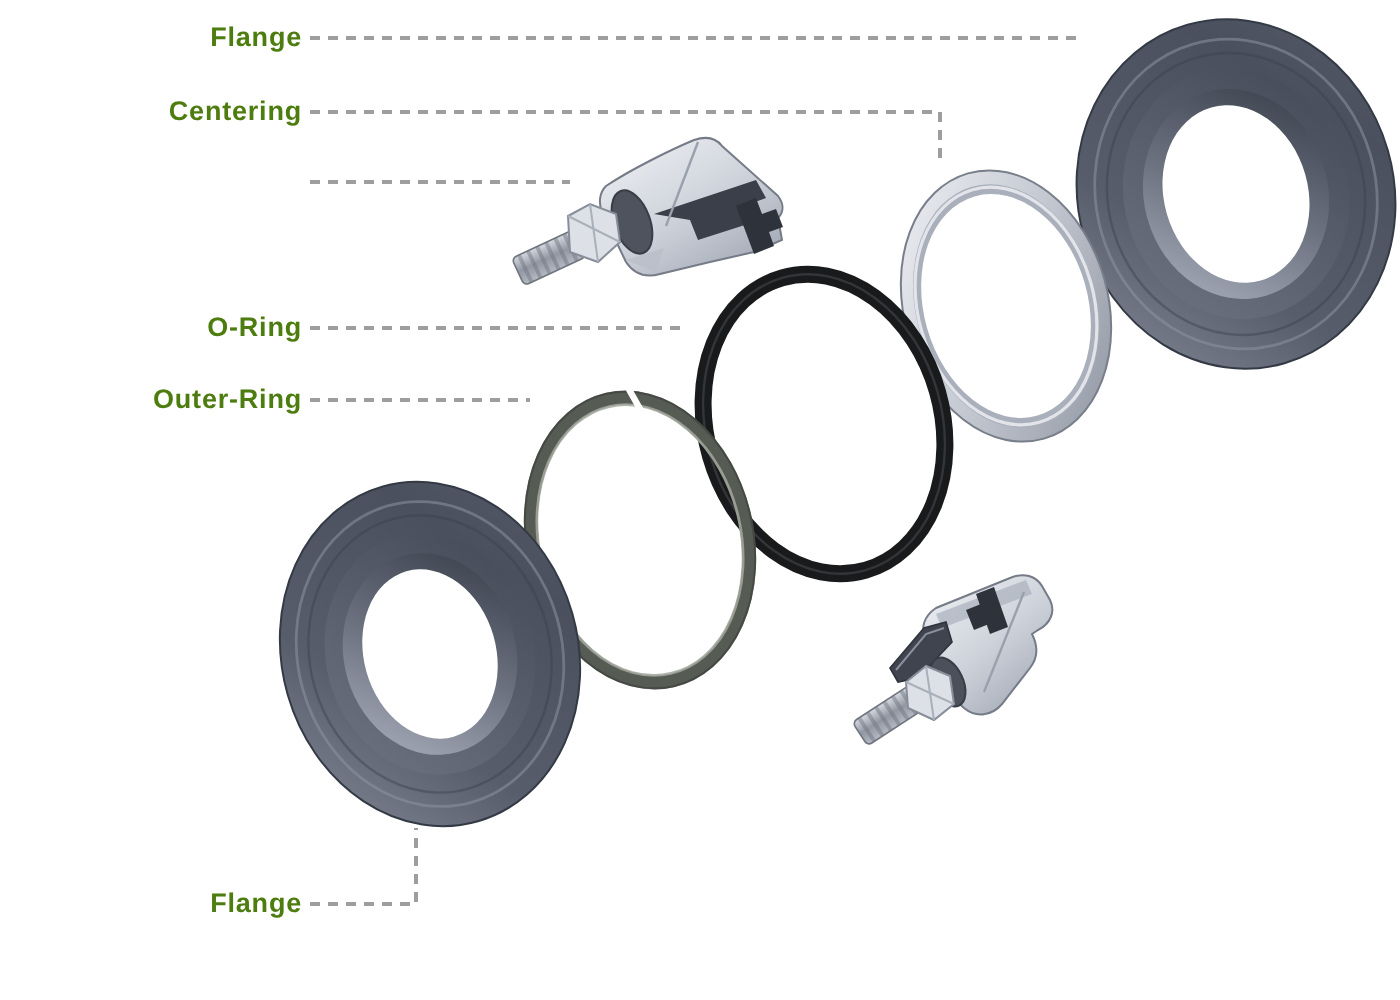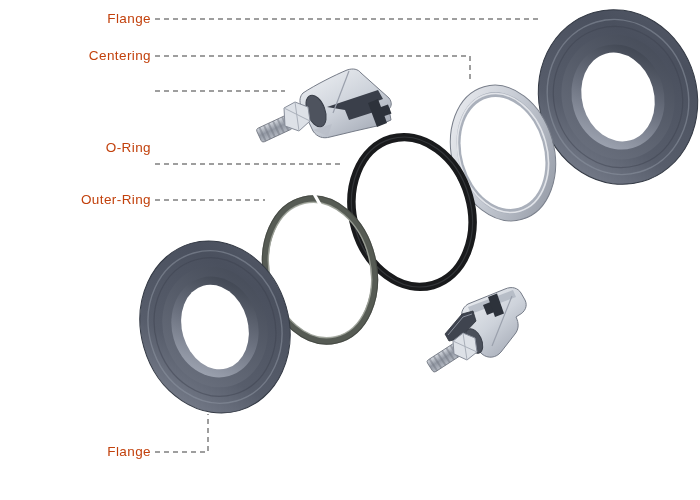--- a/index.html
+++ b/index.html
@@ -1,20 +1,20 @@
 <!DOCTYPE html>
 <html><head>
 <meta charset="utf-8">
 <style>
   html,body{margin:0;padding:0;background:#fff;}
   #stage{position:relative;width:700px;height:500px;background:#fff;overflow:hidden;
          font-family:"Liberation Sans","DejaVu Sans",sans-serif;}
   #scene{position:absolute;left:0;top:0;}
-  .lbl{position:absolute;height:16px;line-height:16px;font-size:13.5px;font-weight:normal;
-       color:#c2410c;letter-spacing:.4px;white-space:nowrap;text-align:left;}
+  .lbl{position:absolute;height:16px;line-height:16px;font-size:13.5px;font-weight:bold;
+       color:#4d7c0f;letter-spacing:.4px;white-space:nowrap;text-align:left;}
   .r549{right:549px;}
 </style>
 </head>
 <body>
 
 <div id="stage">
 
   <svg id="scene" width="700" height="500" viewBox="0 0 700 500">
     <defs>
       <linearGradient id="gFlangeRim" x1="0" y1="1" x2="1" y2="0">
@@ -127,16 +127,16 @@
         <rect x="0" y="-7" width="34" height="14" rx="2.5" fill="url(#gBolt)" stroke="#70757f" stroke-width="0.8"></rect>
         <line x1="3" y1="0" x2="32" y2="0" stroke="#6e737e" stroke-width="14" stroke-dasharray="2 3" opacity="0.45"></line>
       </g>
       <polygon points="453,341 463,333 475,338 477,352 467,360 454,354" fill="#dde1e7" stroke="#878d99" stroke-width="1"></polygon>
       <path d="M453,341 L477,352 M463,333 L467,360" stroke="#aab0ba" stroke-width="1" fill="none"></path>
     </g>
   </svg>
 
   <div class="lbl r549" style="top:11px">Flange</div>
   <div class="lbl r549" style="top:48px">Centering</div>
-  <div class="lbl r549" style="top:140px">O-Ring</div>
+  <div class="lbl r549" style="top:156px">O-Ring</div>
   <div class="lbl r549" style="top:192px">Outer-Ring</div>
   <div class="lbl r549" style="top:444px">Flange</div>
 </div>
 
 </body></html>

